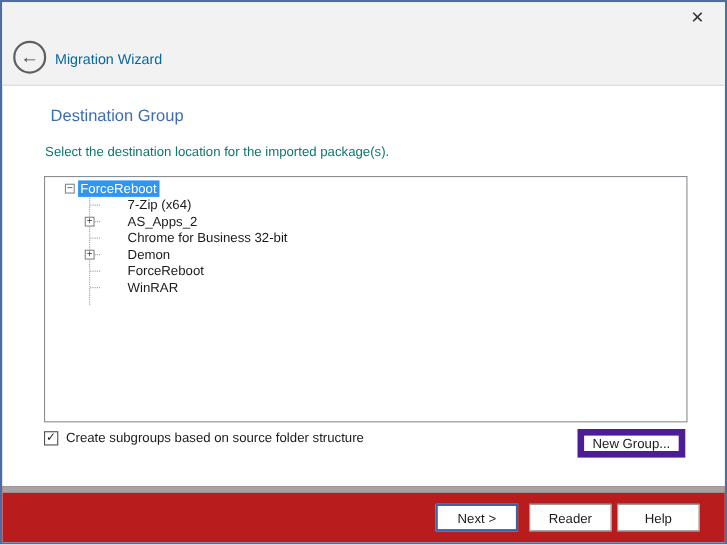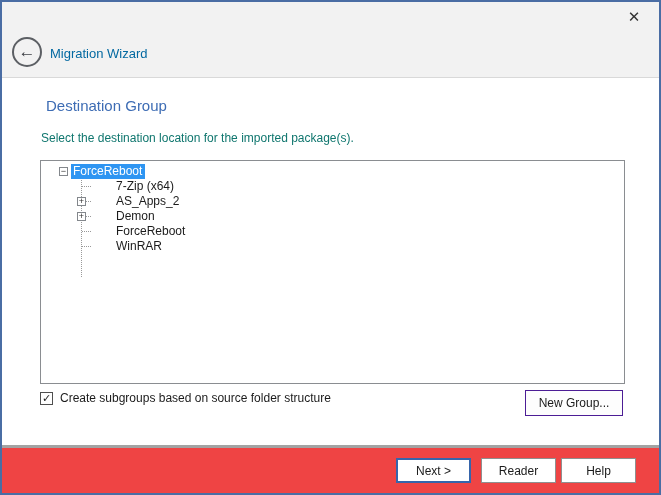--- a/index.html
+++ b/index.html
@@ -54,28 +54,28 @@
   
   .checkbox-row { position:absolute; left:38px; top:389px; display:flex; align-items:center; }
   .checkbox {
     width:13px; height:13px; box-sizing:border-box; border:1px solid #4f4f4f;
     background:#fff; font-size:11px; line-height:11px; text-align:center; color:#1b1b1b;
   }
   .checkbox-label { margin-left:7px; }
   
   .new-group-btn {
     position:absolute; left:523px; top:388px; width:98px; height:26px;
-    box-sizing:border-box; border:1px solid #4c1d95; background:#fdfdfd;
+    box-sizing:border-box; border:6px solid #4c1d95; background:#fdfdfd;
     font-family:"Liberation Sans", sans-serif; font-size:12px; color:#1b1b1b;
     display:flex; align-items:center; justify-content:center;
   }
   
   .footer {
     position:absolute; left:0; right:0; bottom:0; height:45px;
-    background:#ef4444; border-top:3px solid #a3a3a3;
+    background:#b91c1c; border-top:6px solid #a3a3a3;
   }
   .btn {
     position:absolute; top:10px; width:75px; height:25px; box-sizing:border-box;
     background:#ffffff; border:1px solid #8f8f8f;
     font-family:"Liberation Sans", sans-serif; font-size:12px; color:#1b1b1b;
     display:flex; align-items:center; justify-content:center;
   }
   .btn-next   { left:394px; border:2px solid #3665ab; }
   .btn-cancel { left:479px; }
   .btn-help   { left:559px; }
@@ -110,20 +110,23 @@
       <div class="trow child">
         <span class="child-label">7-Zip (x64)</span>
       </div>
 
 
       <div class="trow child">
         <span class="expander">+</span>
         <span class="child-label">AS_Apps_2</span>
       </div>
 
+      <div class="trow child">
+        <span class="child-label">Chrome for Business 32-bit</span>
+      </div>
 
       <div class="trow child">
         <span class="expander">+</span>
         <span class="child-label">Demon</span>
       </div>
 
       <div class="trow child">
         <span class="child-label">ForceReboot</span>
       </div>
 

